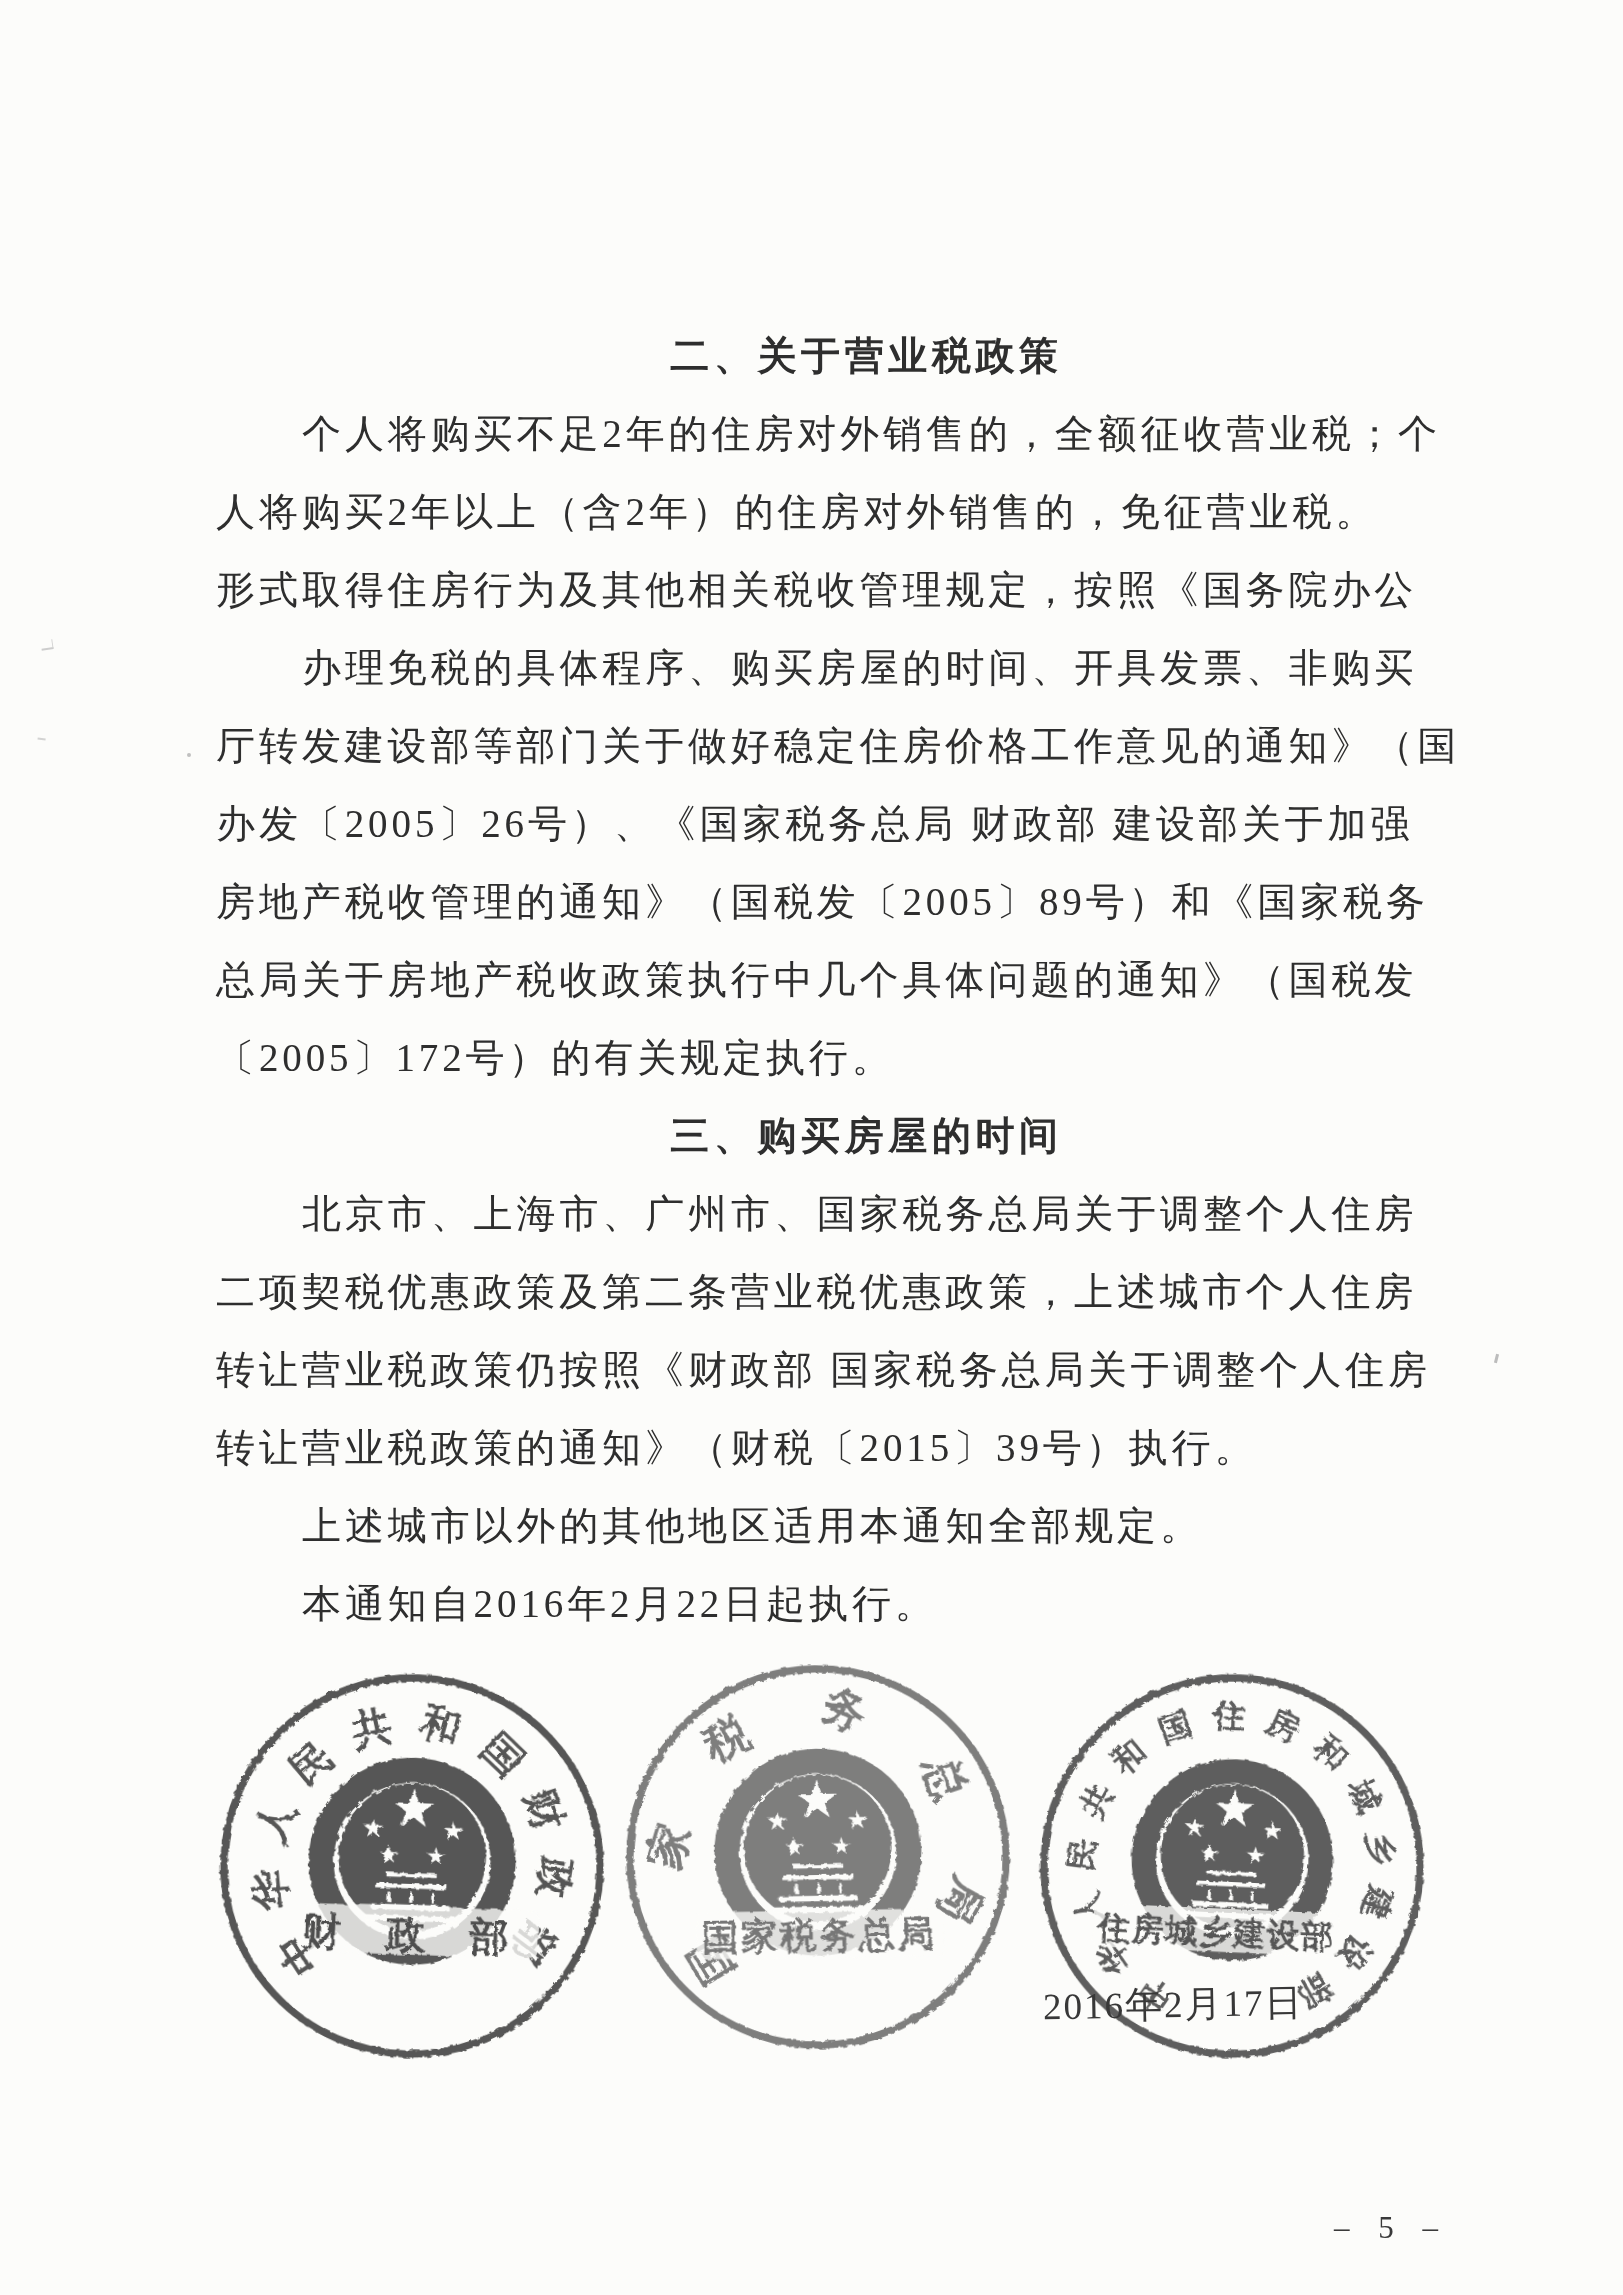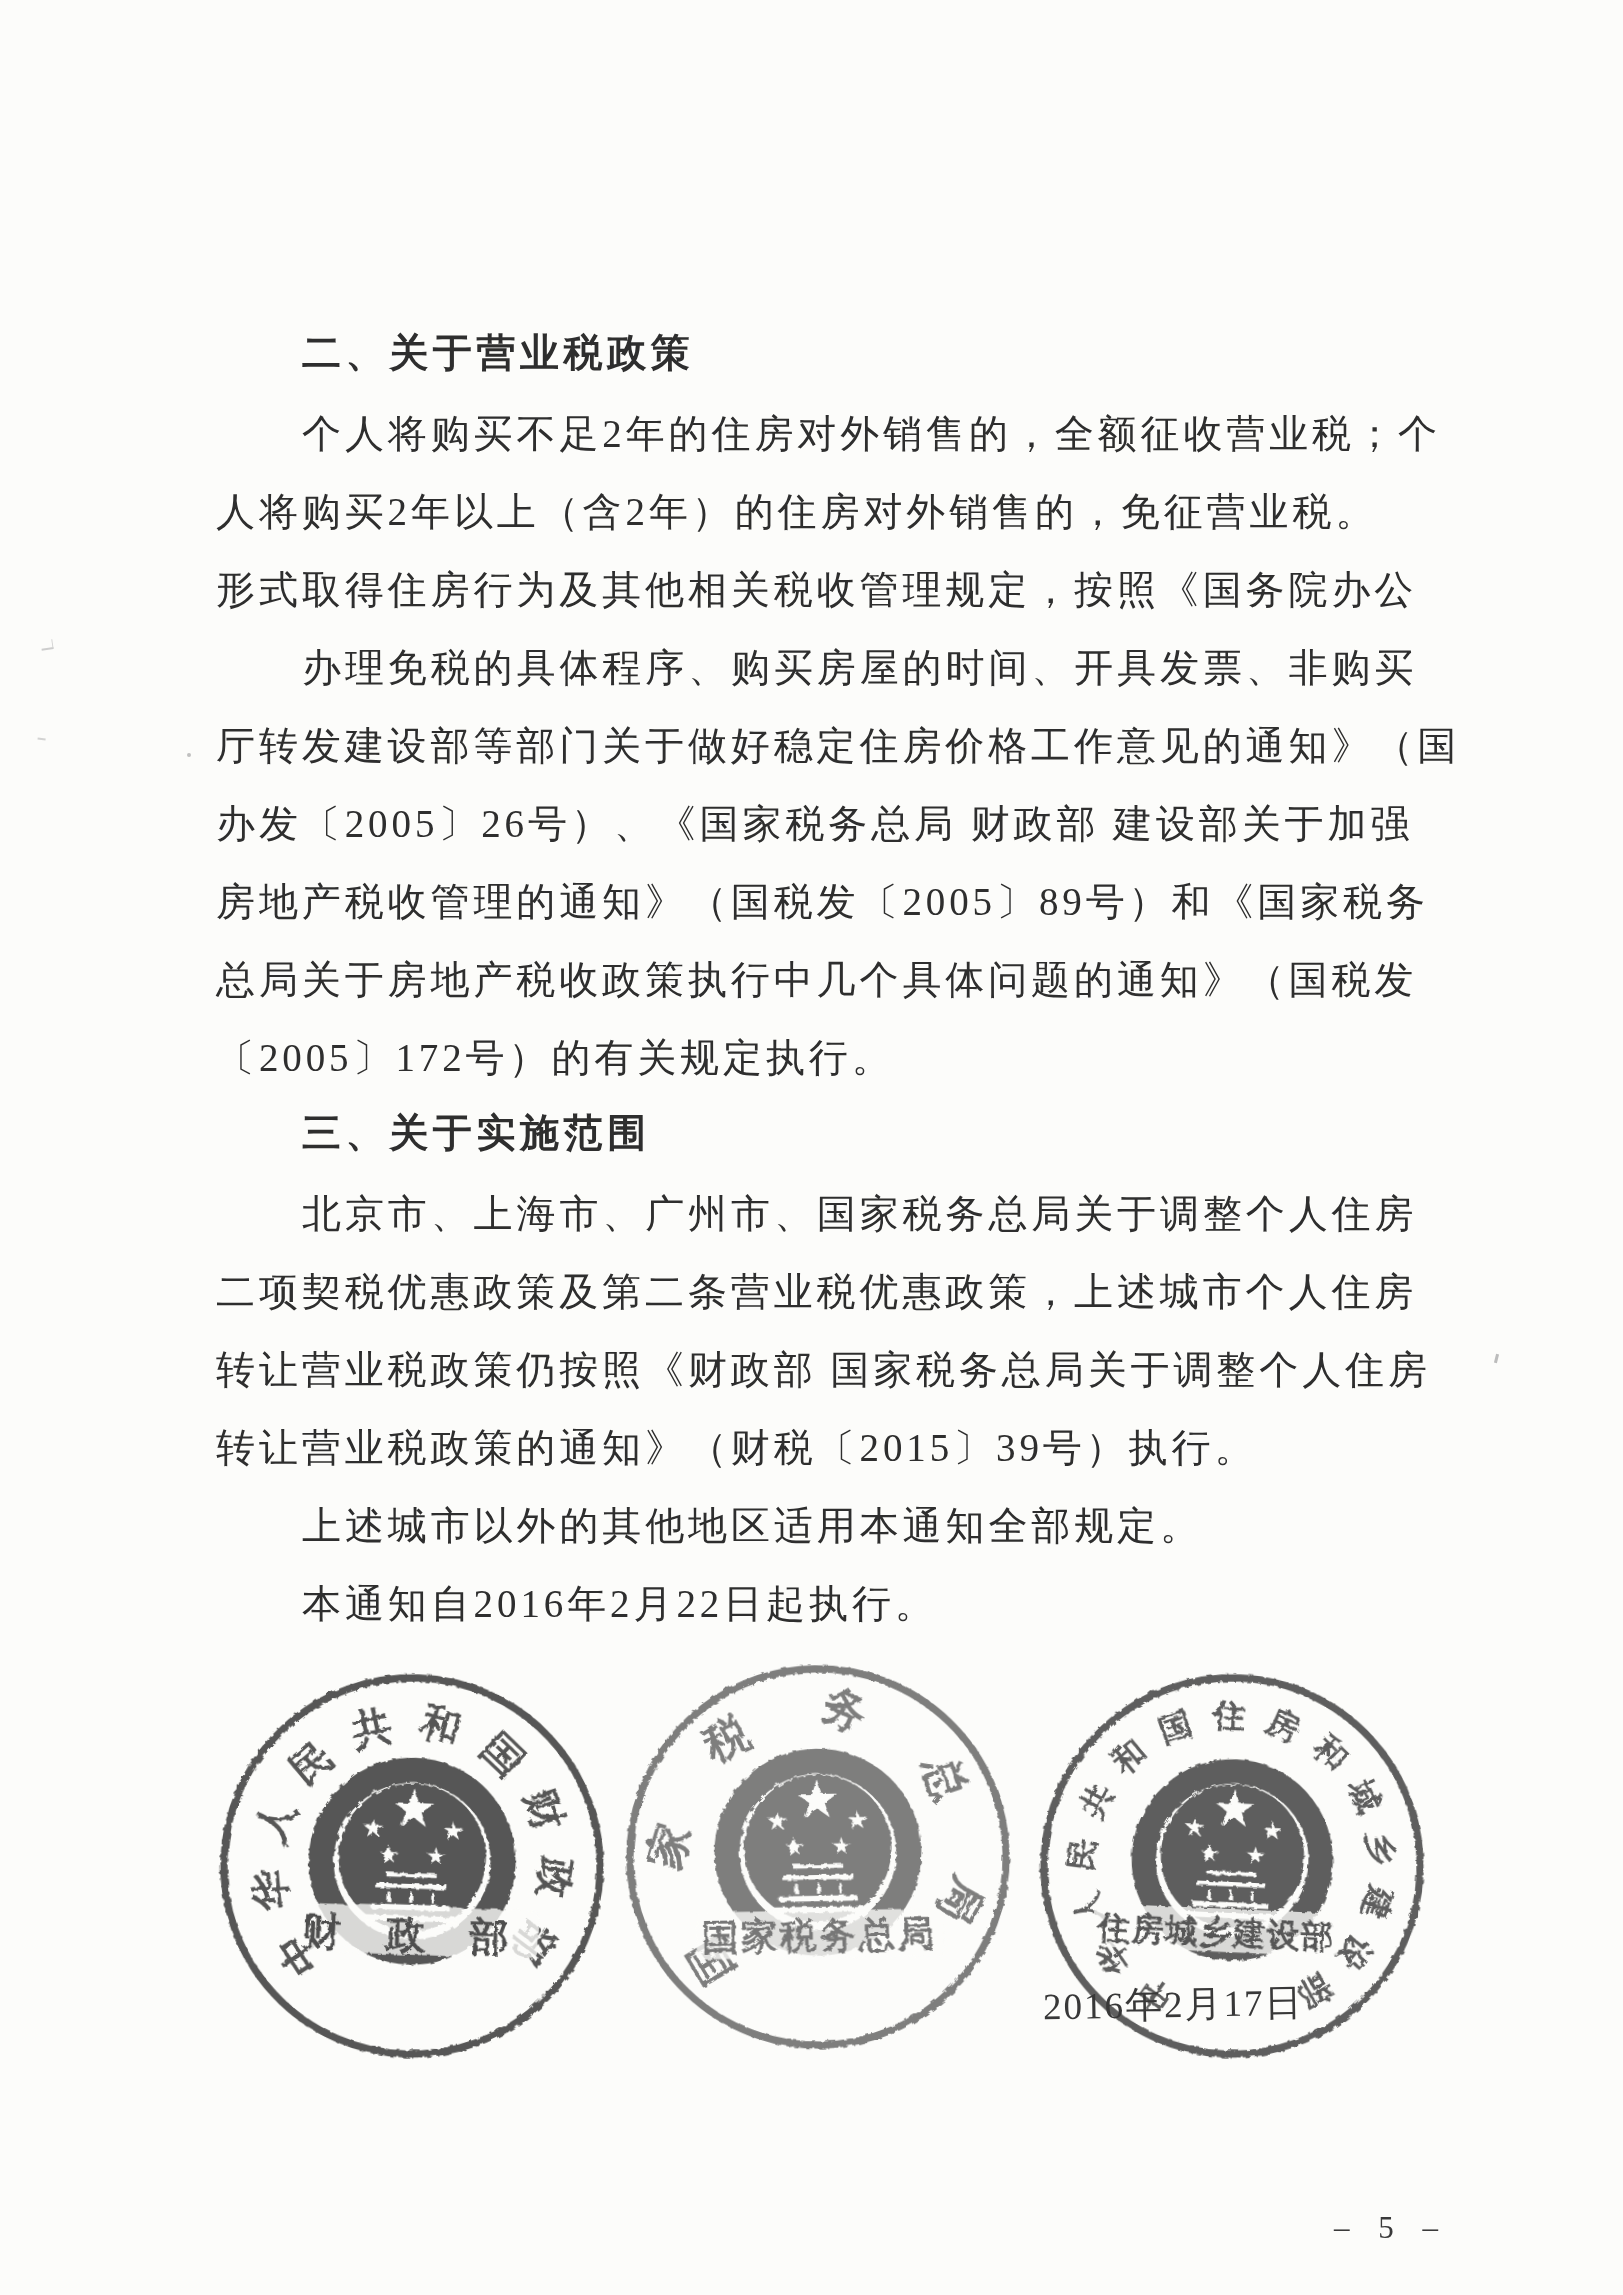--- a/index.html
+++ b/index.html
@@ -27,23 +27,24 @@
   .doc-line {
     height: 78px;
     line-height: 78px;
     font-size: 39px;
     letter-spacing: 3.9px;
     white-space: nowrap;
     color: var(--ink);
   }
   .doc-line.indent { padding-left: 86px; }
   .doc-line.line-heading {
-    font-family: Liberation Mono, monospace;
+    font-family: Liberation Serif, serif;
     font-weight: 700;
     letter-spacing: 4.6px;
+    text-align: center;
   }
   
   .seal {
     position: absolute;
     width: 392px;
     height: 392px;
     filter: blur(0.3px);
   }
   .seal svg { width: 100%; height: 100%; overflow: visible; }
   .seal-mof    { left: 216px;  top: 1670px; transform: rotate(2deg);   opacity: 0.92; }
@@ -168,21 +169,21 @@
       <div class="doc-line line-body">
       <span>房地产税收管理的通知》（国税发〔2005〕89号）和《国家税务</span>
     </div>
       <div class="doc-line line-body">
       <span>总局关于房地产税收政策执行中几个具体问题的通知》（国税发</span>
     </div>
       <div class="doc-line line-body">
       <span>〔2005〕172号）的有关规定执行。</span>
     </div>
       <div class="doc-line line-heading indent">
-      <span>三、关于实施范围</span>
+      <span>三、购买房屋的时间</span>
     </div>
       <div class="doc-line line-body indent">
       <span>北京市、上海市、广州市、国家税务总局关于调整个人住房</span>
     </div>
       <div class="doc-line line-body">
       <span>二项契税优惠政策及第二条营业税优惠政策，上述城市个人住房</span>
     </div>
       <div class="doc-line line-body">
       <span>转让营业税政策仍按照《财政部 国家税务总局关于调整个人住房</span>
     </div>

